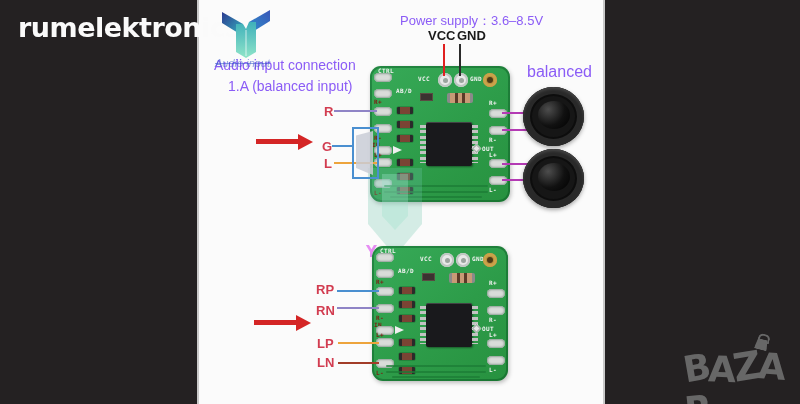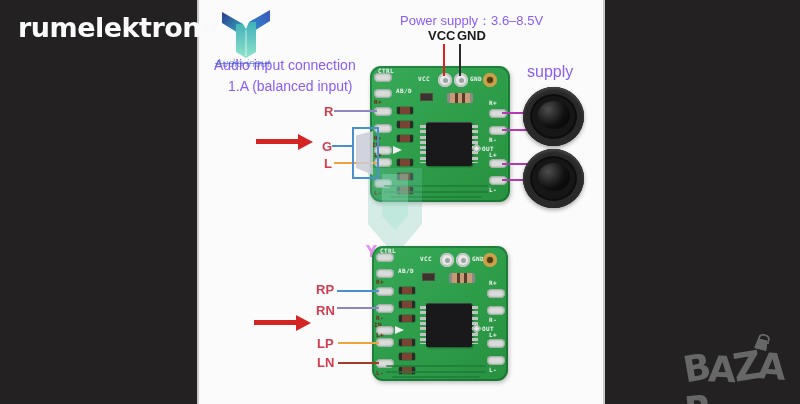--- a/index.html
+++ b/index.html
@@ -124,21 +124,21 @@
   <div class="graywm">Yan</div>
 
   <div class="red" style="left:214px;top:57px;">Audio input connection</div>
   <div class="overlay-blue" style="left:215px;top:57px;">Audio input</div>
   <div class="red" style="left:228px;top:78px;">1.A (balanced input)</div>
 
   <div class="red" style="left:400px;top:12px;font-size:13px;">Power supply：3.6–8.5V</div>
   <div class="blk" style="left:428px;top:28px;">VCC</div>
   <div class="blk" style="left:457px;top:28px;">GND</div>
 
-  <div class="red" style="left:527px;top:63px;font-size:16px;">supply</div>
+  <div class="red" style="left:527px;top:63px;font-size:16px;">balanced</div>
 
   <div class="pcb" style="left:370px;top:66px;">
     <div class="silk" style="left:8px;top:2px;">CTRL</div>
     <div class="pad" style="left:4px;top:7px;"></div>
     <div class="pad" style="left:4px;top:23px;"></div>
     <div class="silk" style="left:26px;top:22px;">AB/D</div>
     <div class="silk silk-red" style="left:4px;top:33px;">R+</div>
     <div class="pad" style="left:4px;top:41px;"></div>
     <div class="pad" style="left:4px;top:58px;"></div>
     <div class="silk silk-red" style="left:4px;top:69px;">R-</div>

